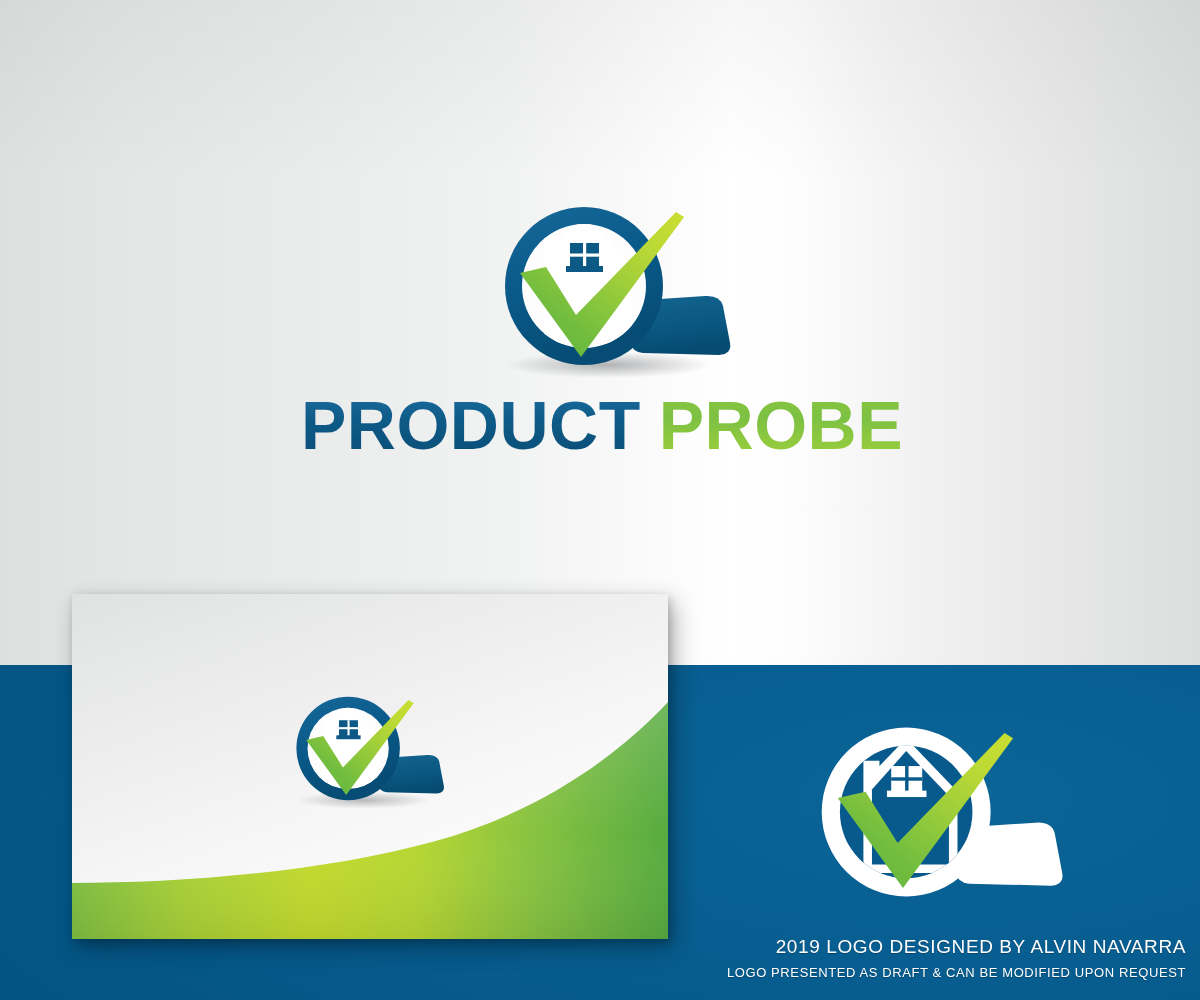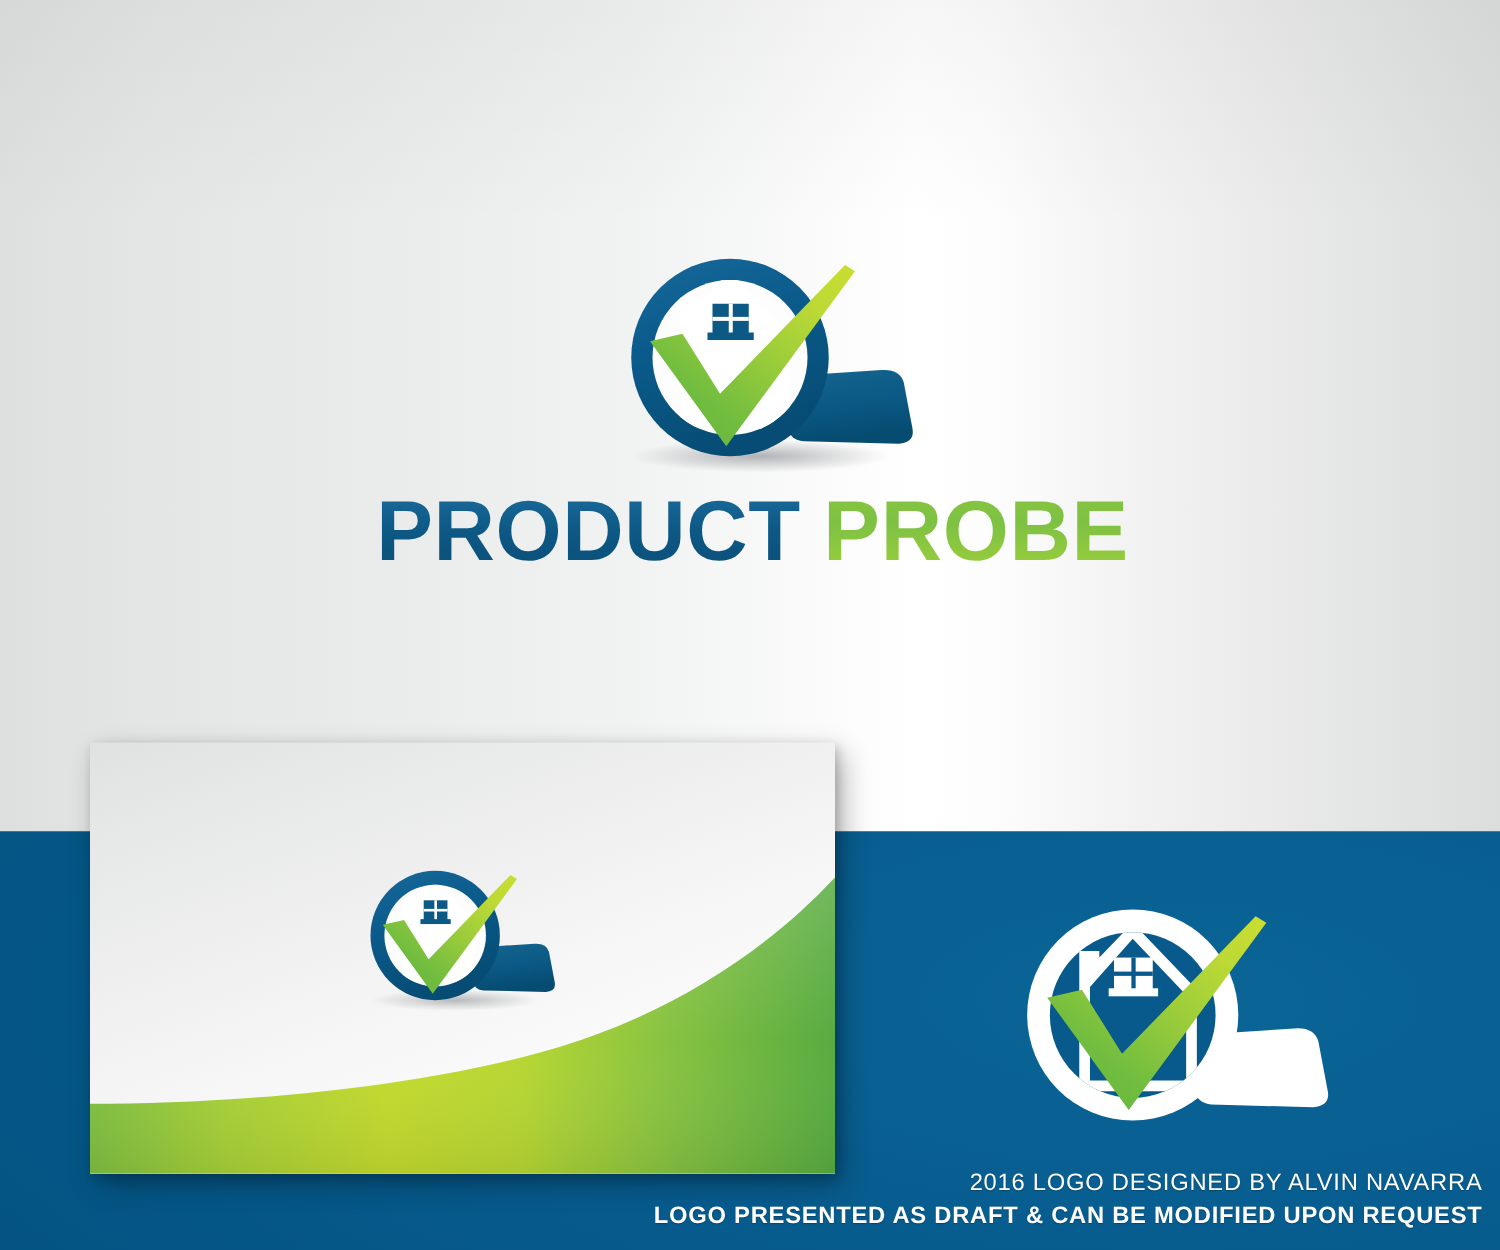--- a/index.html
+++ b/index.html
@@ -115,21 +115,21 @@
     text-align:right;
     font-family:"Liberation Sans", sans-serif;
     color:#ffffff;
     letter-spacing:0.6px;
   }
   .credit-line-1 {
     font-size:19px; line-height:26px; font-weight:400;
     text-shadow:0 1px 1px rgba(0,0,0,0.25);
   }
   .credit-line-2 {
-    font-size:19px; line-height:26px; font-weight:700;
+    font-size:13px; line-height:26px; font-weight:400;
     text-shadow:0 1px 1px rgba(0,0,0,0.25);
   }
 </style>
 </head>
 <body>
 
 <div id="canvas">
 
   <div class="bg-top"></div>
   <div class="bg-top-vshade"></div>
@@ -299,17 +299,17 @@
           <rect x="90" y="60.5" width="29" height="3.2" fill="#075a8b"></rect>
           <rect x="86" y="73" width="37" height="6" fill="#ffffff"></rect>
         </g>
       </g>
 
       <path d="M40,80 L66,74 L96,122 L196,19 L204,24 L101,164 Z" fill="url(#rCheck)"></path>
     </svg>
   </div>
 
   <div class="credits">
-    <div class="credit-line-1">2016  LOGO DESIGNED BY ALVIN NAVARRA</div>
+    <div class="credit-line-1">2019  LOGO DESIGNED BY ALVIN NAVARRA</div>
     <div class="credit-line-2">LOGO PRESENTED AS DRAFT &amp; CAN BE MODIFIED UPON REQUEST</div>
   </div>
 
 </div>
 
 </body></html>

